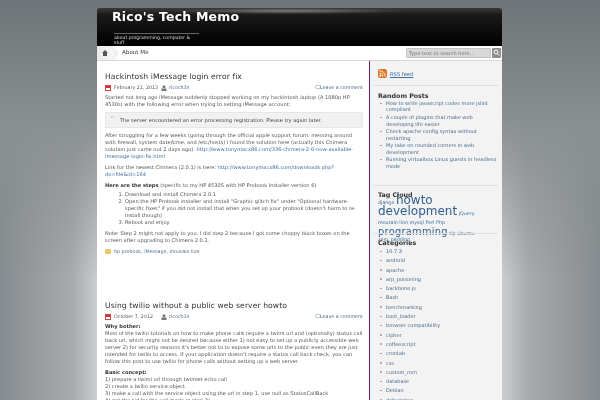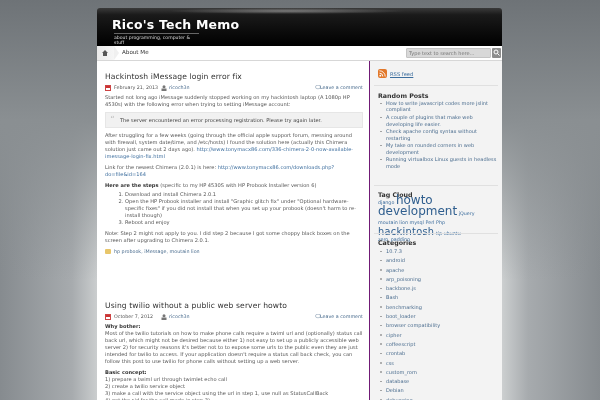--- a/index.html
+++ b/index.html
@@ -21,21 +21,21 @@
     height: 38px;
     background: linear-gradient(180deg, #3a3a3a 0%, #1a1a1a 18%, #0c0c0c 60%, #000 100%);
     border-radius: 3px 3px 0 0;
     position: relative;
   }
   .header .glow {
     position: absolute; left: 70px; top: 0; width: 240px; height: 6px;
     background: radial-gradient(ellipse at center, rgba(200,200,200,0.5) 0%, rgba(0,0,0,0) 70%);
   }
   .site-title {
-    position: absolute; left: 15px; top: 9px;
+    position: absolute; left: 15px; top: 1px;
     color: #fff; font-weight: bold; font-size: 12.5px; letter-spacing: 0.2px;
     font-family: "DejaVu Sans", sans-serif;
   }
   .site-desc {
     position: absolute; left: 17px; top: 25px;
     color: #ddd; font-size: 4.6px;
     border-top: 1px solid #666; padding-top: 1px; width: 85px;
   }
   .nav {
     height: 14px; background: #fff; position: relative;
@@ -255,21 +255,21 @@
           <span>django</span>
           <span class="big">howto</span>
           <span class="big">development</span>
           <span>jQuery</span>
           <br>
           <span>moutain lion</span>
           <span>mysql</span>
           <span>Perl</span>
           <span>Php</span>
           <br>
-          <span class="huge">hackintosh</span>
+          <span class="huge">programming</span>
           <span>tip</span>
           <span>ubuntu</span>
           <br>
           <span style="position:relative; top:-3px;">zero_padding</span>
         </div>
       </div>
       <div class="sep" style="top:172px;"></div>
 
       <div class="side-section" style="top:178px;">
         <h3 class="side-title" style="margin-bottom:2px;">Categories</h3>

